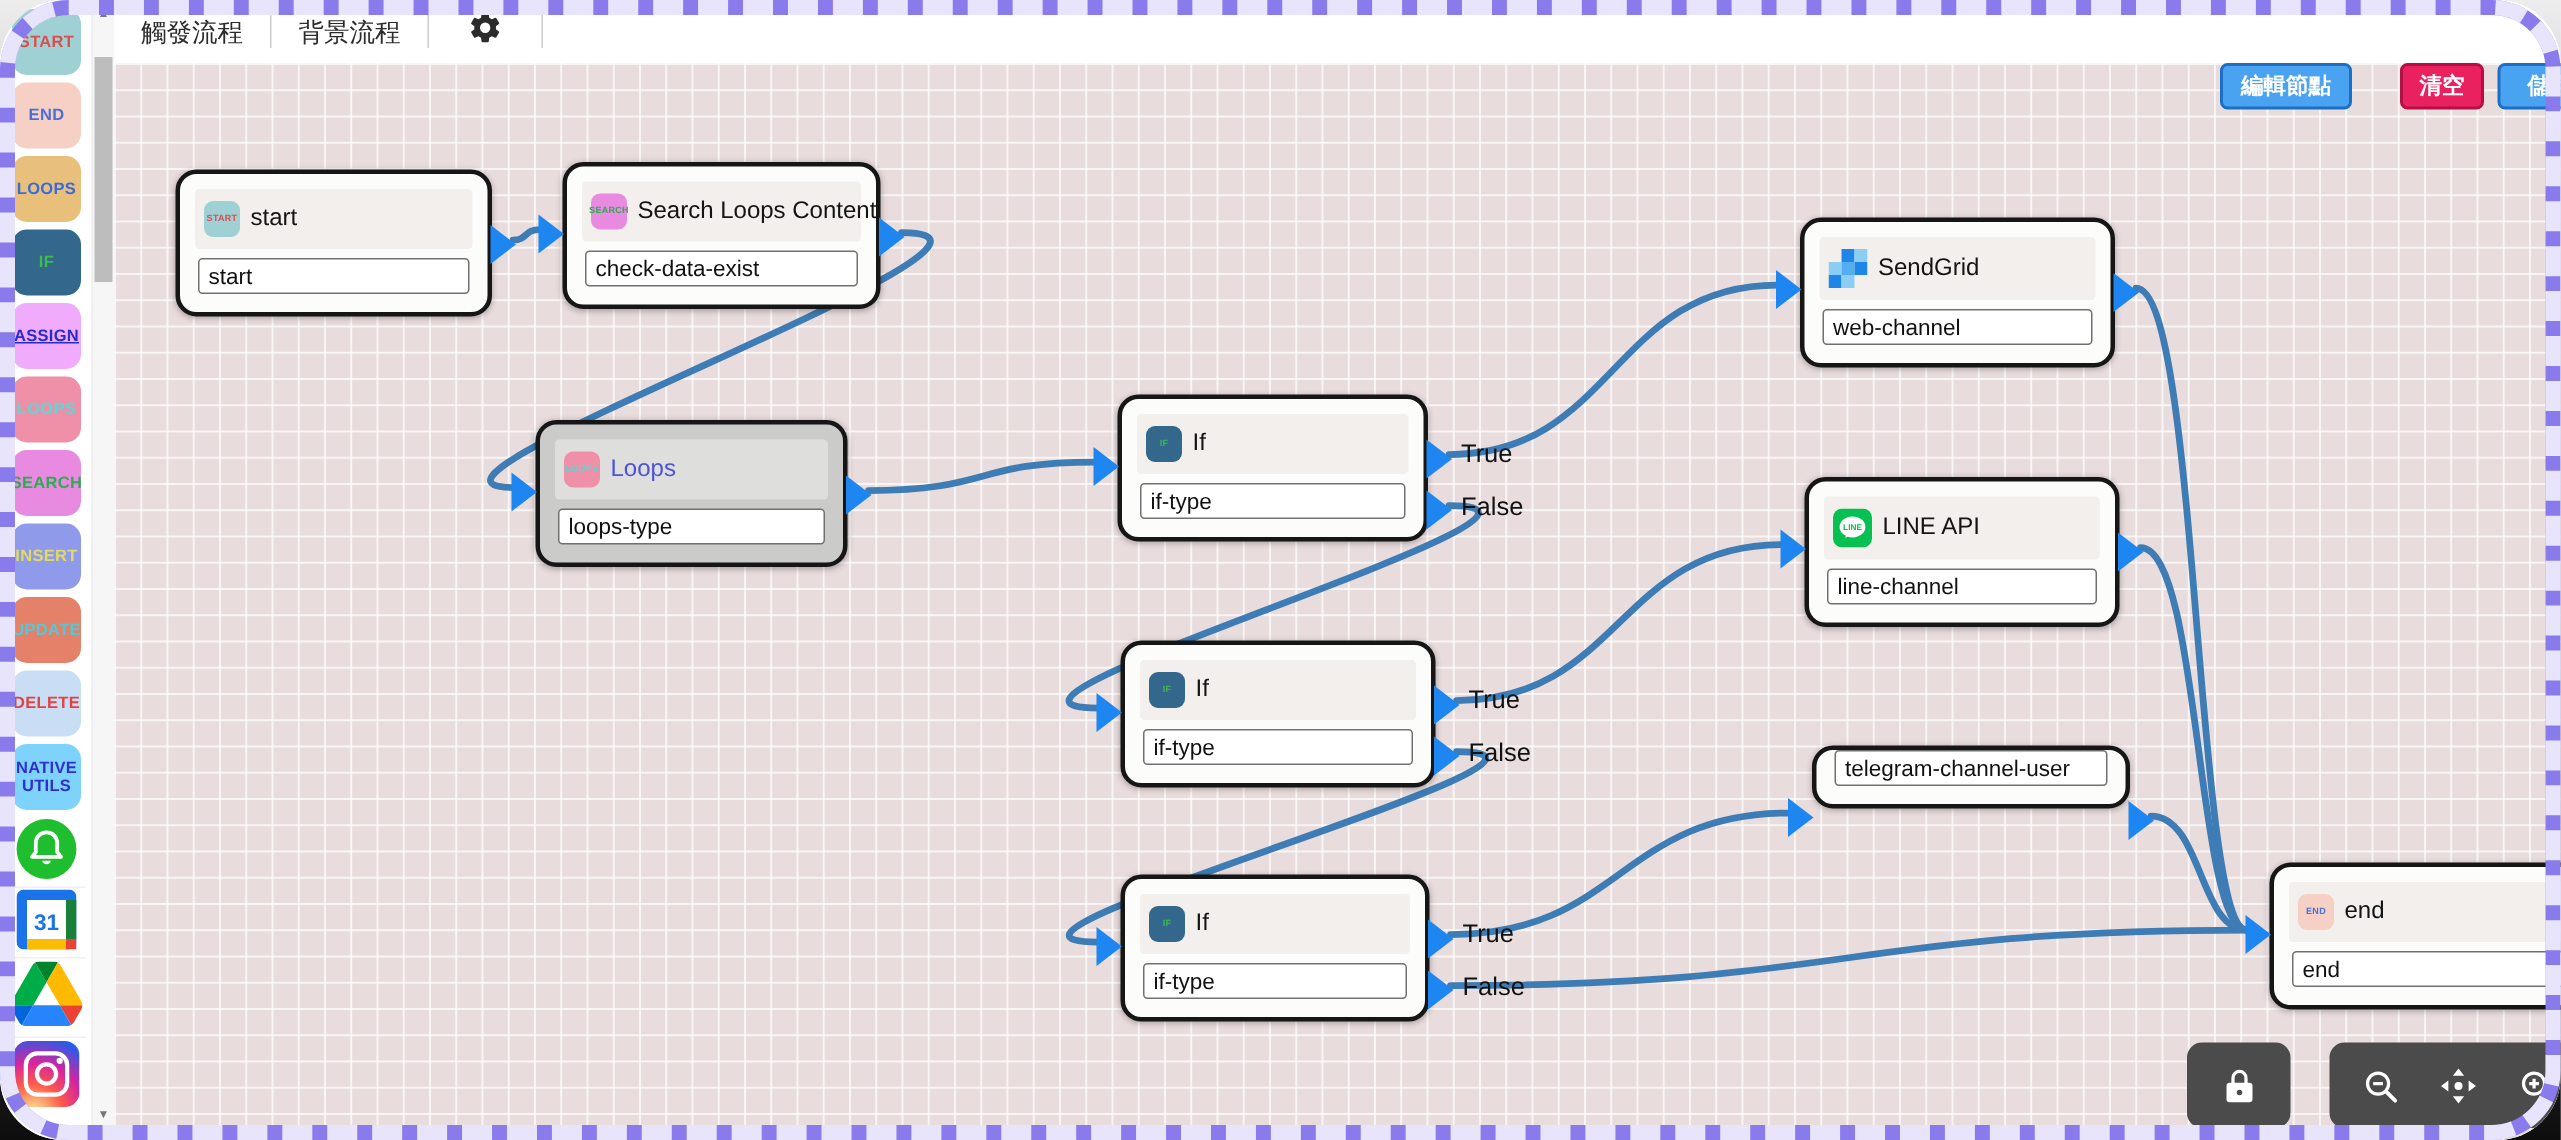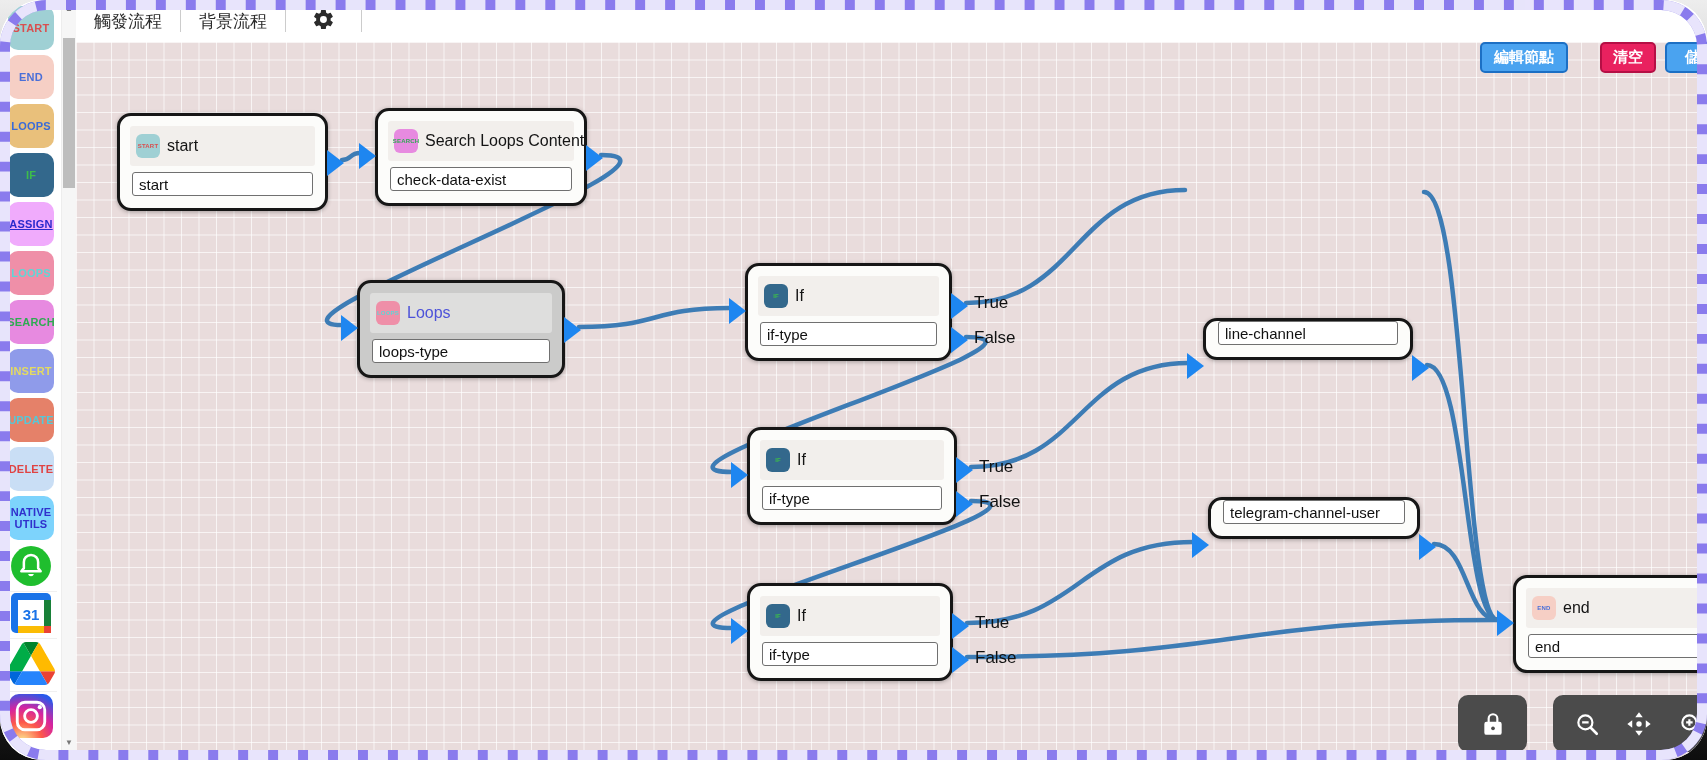--- a/index.html
+++ b/index.html
@@ -230,22 +230,52 @@
         <span class="label">If</span>
       </div>
       <input class="node-input" value="if-type" style="">
       <div class="port in"></div>
       <div class="port out-true port"></div>
       <div class="port out-false port"></div>
     </div>
     <div class="edge-label" style="left:899px;top:571px;">True</div>
     <div class="edge-label" style="left:899px;top:606px;">False</div>
 
+    <div class="node" style="left:1124px;top:103px;width:210px;">
+      <div class="node-title">
+        <span style="display:flex;">
+          <svg width="26" height="26" viewBox="0 0 27 27">
+              <rect x="9" y="0" width="9" height="9" fill="#1f86e8"></rect>
+              <rect x="18" y="0" width="9" height="9" fill="#8ccdf4"></rect>
+              <rect x="0" y="9" width="9" height="9" fill="#8ccdf4"></rect>
+              <rect x="9" y="9" width="9" height="9" fill="#52aef0"></rect>
+              <rect x="18" y="9" width="9" height="9" fill="#1f86e8"></rect>
+              <rect x="0" y="18" width="9" height="9" fill="#1f86e8"></rect>
+              <rect x="9" y="18" width="9" height="9" fill="#8ccdf4"></rect>
+            </svg>
+        </span>
+        <span class="label">SendGrid</span>
+      </div>
+      <input class="node-input" value="web-channel" style="">
+      <div class="port in"></div>
+      <div class="port out"></div>
+    </div>
 
     <div class="node" style="left:1127px;top:276px;width:210px;">
+      <div class="node-title">
+        <span style="display:flex;">
+          <svg width="26" height="26" viewBox="0 0 26 26">
+              <rect width="26" height="26" rx="6" fill="#06c152"></rect>
+              <ellipse cx="13" cy="12.3" rx="8.6" ry="7" fill="#fff"></ellipse>
+              <path d="M8 19.5l1.8-3.4 3.2 1.2z" fill="#fff"></path>
+              <text x="13" y="14.3" font-size="5.5" font-weight="bold" fill="#06c152" text-anchor="middle">LINE</text>
+            </svg>
+        </span>
+        <span class="label">LINE API</span>
+      </div>
       <input class="node-input" value="line-channel" style="">
       <div class="port in"></div>
       <div class="port out"></div>
     </div>
 
     <div class="node" style="left:1132px;top:455px;width:212px;">
       <input class="node-input" value="telegram-channel-user" style="">
       <div class="port in"></div>
       <div class="port out"></div>
     </div>

